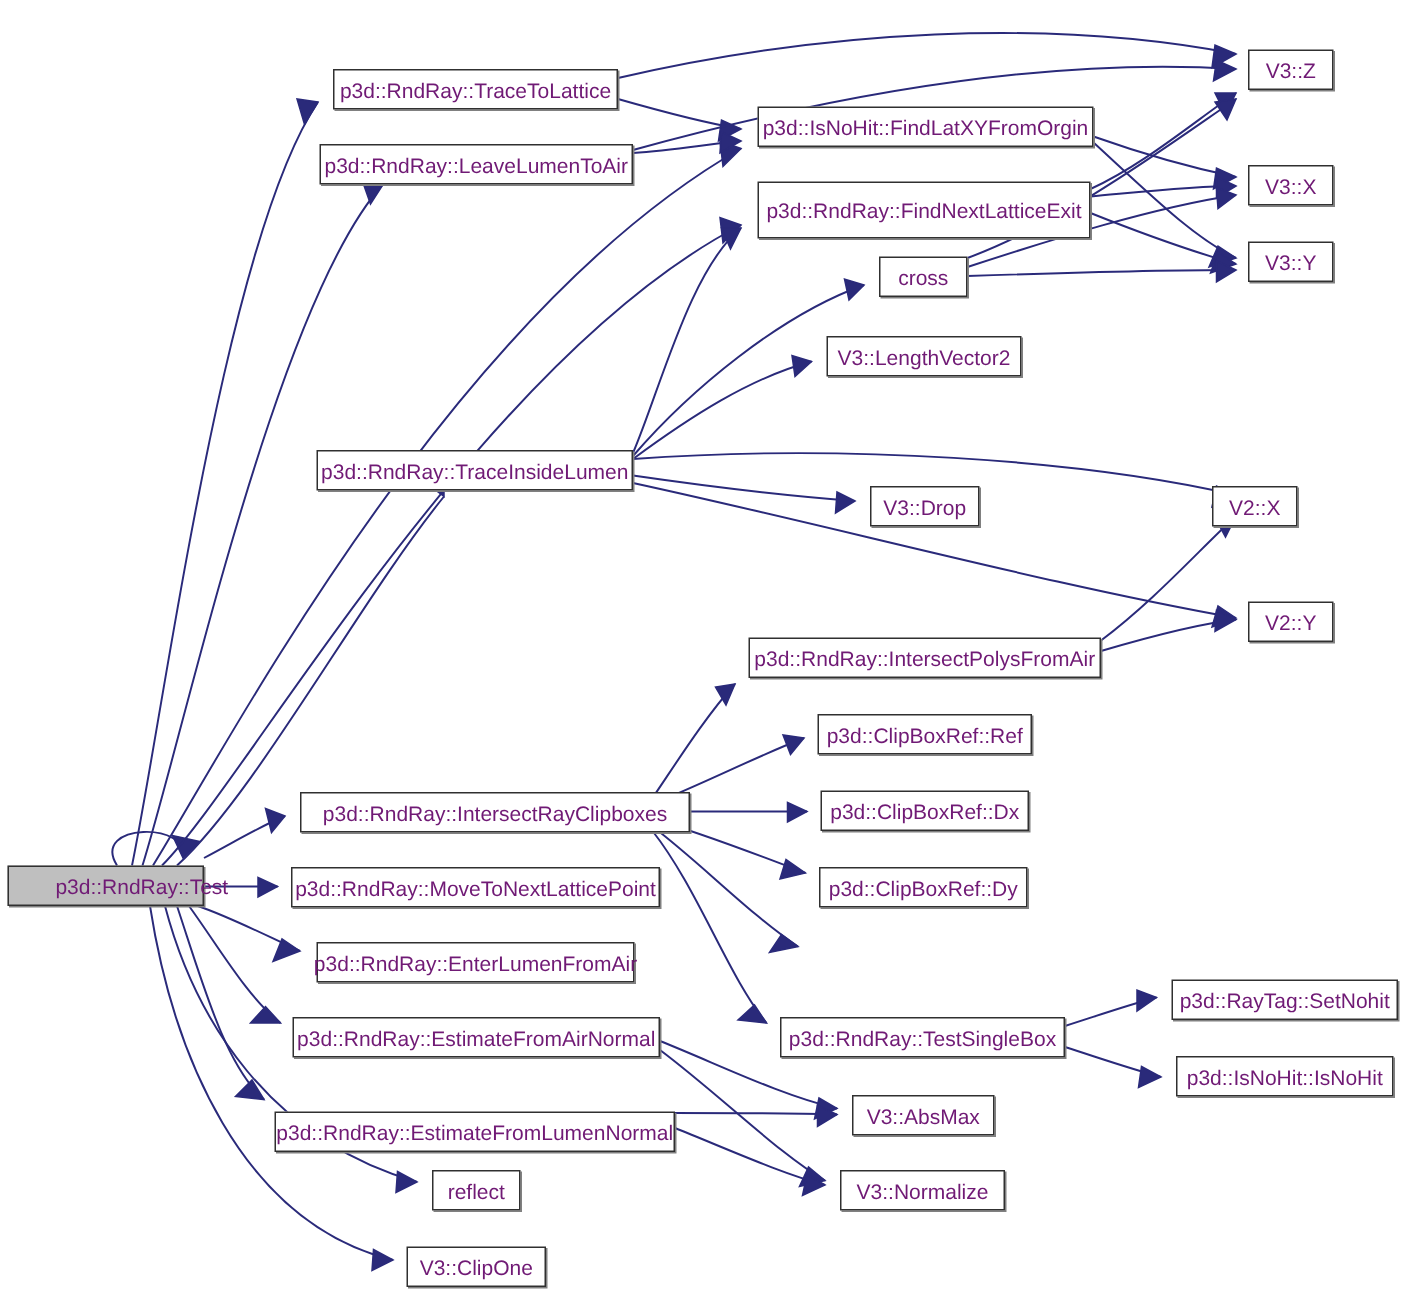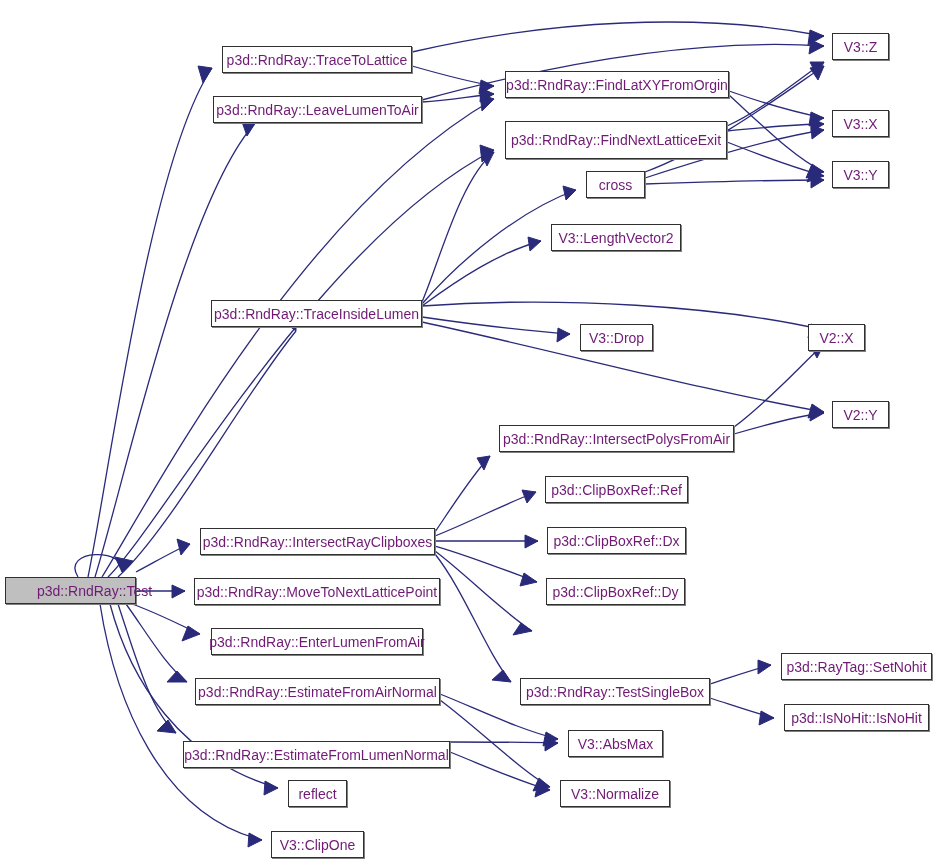--- a/index.html
+++ b/index.html
@@ -112,21 +112,21 @@
 <div class="node root" style="left: 5px; top: 577px; width: 131px; height: 27px;">
       <span>p3d::RndRay::Test</span>
     </div>
     <div class="node" style="left: 222px; top: 46px; width: 190px; height: 27px;">
       <span>p3d::RndRay::TraceToLattice</span>
     </div>
     <div class="node" style="left: 213px; top: 96px; width: 209px; height: 27px;">
       <span>p3d::RndRay::LeaveLumenToAir</span>
     </div>
     <div class="node" style="left: 505px; top: 71px; width: 224px; height: 27px;">
-      <span>p3d::RndRay::FindLatXYFromOrgin</span>
+      <span>p3d::IsNoHit::FindLatXYFromOrgin</span>
     </div>
     <div class="node" style="left: 505px; top: 121px; width: 222px; height: 38px;">
       <span>p3d::RndRay::FindNextLatticeExit</span>
     </div>
     <div class="node" style="left: 586px; top: 171px; width: 59px; height: 27px;">
       <span>cross</span>
     </div>
     <div class="node" style="left: 832px; top: 33px; width: 57px; height: 27px;">
       <span>V3::Z</span>
     </div>
@@ -156,21 +156,21 @@
     </div>
     <div class="node" style="left: 545px; top: 476px; width: 143px; height: 27px;">
       <span>p3d::ClipBoxRef::Ref</span>
     </div>
     <div class="node" style="left: 547px; top: 527px; width: 139px; height: 27px;">
       <span>p3d::ClipBoxRef::Dx</span>
     </div>
     <div class="node" style="left: 546px; top: 578px; width: 139px; height: 27px;">
       <span>p3d::ClipBoxRef::Dy</span>
     </div>
-    <div class="node" style="left: 200px; top: 528px; width: 235px; height: 27px;">
+    <div class="node" style="left: 200px; top: 528px; width: 260px; height: 27px;">
       <span>p3d::RndRay::IntersectRayClipboxes</span>
     </div>
     <div class="node" style="left: 194px; top: 578px; width: 246px; height: 27px;">
       <span>p3d::RndRay::MoveToNextLatticePoint</span>
     </div>
     <div class="node" style="left: 211px; top: 628px; width: 212px; height: 27px;">
       <span>p3d::RndRay::EnterLumenFromAir</span>
     </div>
     <div class="node" style="left: 195px; top: 678px; width: 245px; height: 27px;">
       <span>p3d::RndRay::EstimateFromAirNormal</span>

